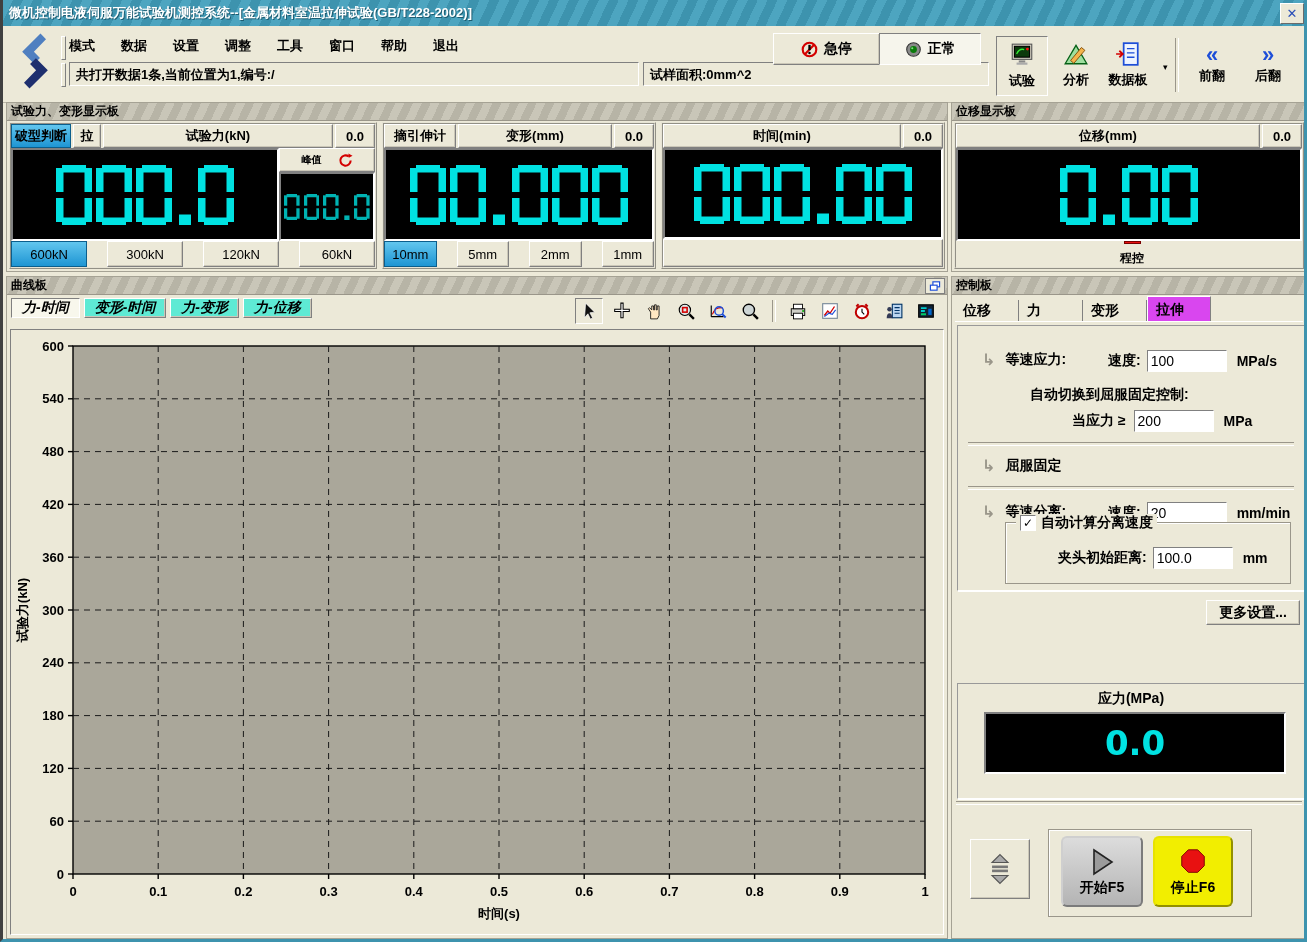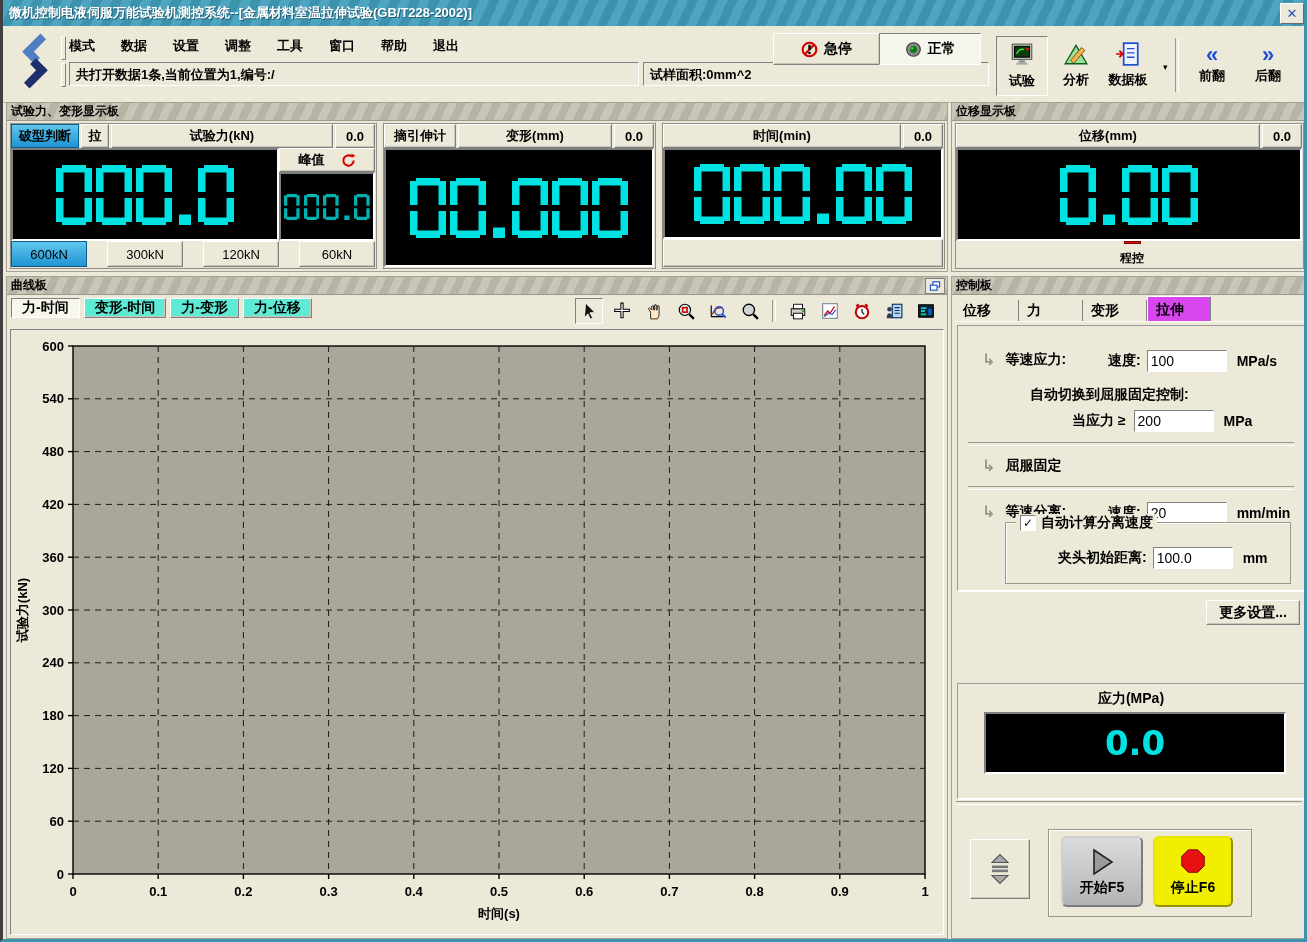--- a/index.html
+++ b/index.html
@@ -50,27 +50,27 @@
   .lbl{flex:1;}
   .val{width:40px;font-size:13px;font-weight:bold;}
   .led-area{flex:1;background:#000;border:2px solid;border-color:#808080 #fff #fff #808080;display:flex;align-items:center;justify-content:center;gap:4px;}
   .led svg{height:60px;fill:#00e2e2;}
   .led.sm svg{height:26px;fill:#00b2b2;}
   .led{display:flex;align-items:center;justify-content:center;gap:4px;}
   .ranges{height:26px;display:flex;gap:20px;}
   .ranges .btn{flex:1;font-size:13px;display:flex;align-items:center;justify-content:center;box-sizing:border-box;}
   .body-row{flex:1;display:flex;}
   .peak-col{width:96px;display:flex;flex-direction:column;}
-  .peak-btn{height:24px;display:flex;align-items:center;justify-content:center;gap:16px;font-size:13px;background:#ece9d8;box-sizing:border-box;}
+  .peak-btn{height:24px;display:flex;align-items:center;justify-content:center;gap:16px;font-size:10px;background:#ece9d8;box-sizing:border-box;}
   .prog-row{height:26px;display:flex;align-items:center;gap:6px;padding-left:6px;background:#ece9d8;box-sizing:border-box;flex-direction:column;}
   #prog-square{width:15px;height:15px;background:#e81111;border:1px solid #7a0000;}
   
   #curve-panel{left:3px;top:276px;width:942px;height:663px;}
   #restore-btn{position:absolute;right:2px;top:1px;width:18px;height:14px;background:#ece9d8;border:1px solid #808080;display:flex;align-items:center;justify-content:center;}
-  #curve-tabs{position:absolute;left:4px;top:21px;height:20px;display:flex;gap:4px;}
+  #curve-tabs{position:absolute;left:4px;top:21px;height:20px;display:flex;gap:4px;font-style:italic;}
   #curve-tabs .tabbtn{padding:0 10px;display:flex;align-items:center;font-size:14px;background:#5eead4;}
   #curve-tabs .tabbtn.active{background:#f8f7ec;}
   #curve-tools{position:absolute;right:8px;top:21px;height:26px;display:flex;align-items:center;gap:6px;}
   #curve-tools .tool{width:26px;height:24px;display:flex;align-items:center;justify-content:center;background:#ece9d8;}
   #curve-tools .tsep{width:2px;height:22px;border-left:1px solid #9a968a;border-right:1px solid #fff;margin:0 3px;}
   #chart-wrap{position:absolute;left:3px;top:52px;right:3px;bottom:3px;border:1px solid;border-color:#808080 #fff #fff #808080;background:#ece9d8;}
   #chart-wrap svg{display:block;}
   
   #control-panel{left:948px;top:276px;width:356px;height:663px;}
   #ctl-tabs{position:absolute;left:3px;top:19px;height:25px;display:flex;align-items:flex-end;width:348px;border-bottom:1px solid #fff;}
@@ -183,21 +183,21 @@
         <span class="cjk">后翻</span>
       </div>
     </div>
 
   <div id="display-panel" class="panel">
     <div class="panel-hdr cjk">试验力、变形显示板</div>
     <div class="disp-row">
 
       <div class="disp-group" style="width:368px;">
         <div class="hdr-row">
-          <div class="btn btn-blue cjk" style="width:68px;">破型判断</div>
+          <div class="btn btn-blue cjk" style="width:60px;">破型判断</div>
           <div class="btn raised cjk" style="width:28px;">拉</div>
           <div class="lbl raised cjk">试验力(kN)</div>
           <div class="val raised">0.0</div>
         </div>
         <div class="body-row">
           <div class="led-area">
             <div class="led">
                 <svg viewBox="0 0 12 20">
                   <rect x="2" y="0" width="8" height="2.5"></rect>
                   <rect x="9.5" y="1" width="2.5" height="8"></rect>
@@ -340,20 +340,26 @@
                   <rect x="2" y="0" width="8" height="2.5"></rect>
                   <rect x="9.5" y="1" width="2.5" height="8"></rect>
                   <rect x="9.5" y="11" width="2.5" height="8"></rect>
                   <rect x="2" y="17.5" width="8" height="2.5"></rect>
                   <rect x="0" y="11" width="2.5" height="8"></rect>
                   <rect x="0" y="1" width="2.5" height="8"></rect>
                 </svg>
               </div>
           </div>
         </div>
+        <div class="ranges">
+            <div class="btn btn-blue">10mm</div>
+            <div class="btn raised">5mm</div>
+            <div class="btn raised">2mm</div>
+            <div class="btn raised">1mm</div>
+          </div>
       </div>
 
       <div class="disp-group" style="flex:1;">
         <div class="hdr-row">
           <div class="lbl raised cjk">时间(min)</div>
           <div class="val raised">0.0</div>
         </div>
         <div class="body-row">
           <div class="led-area">
             <div class="led">

